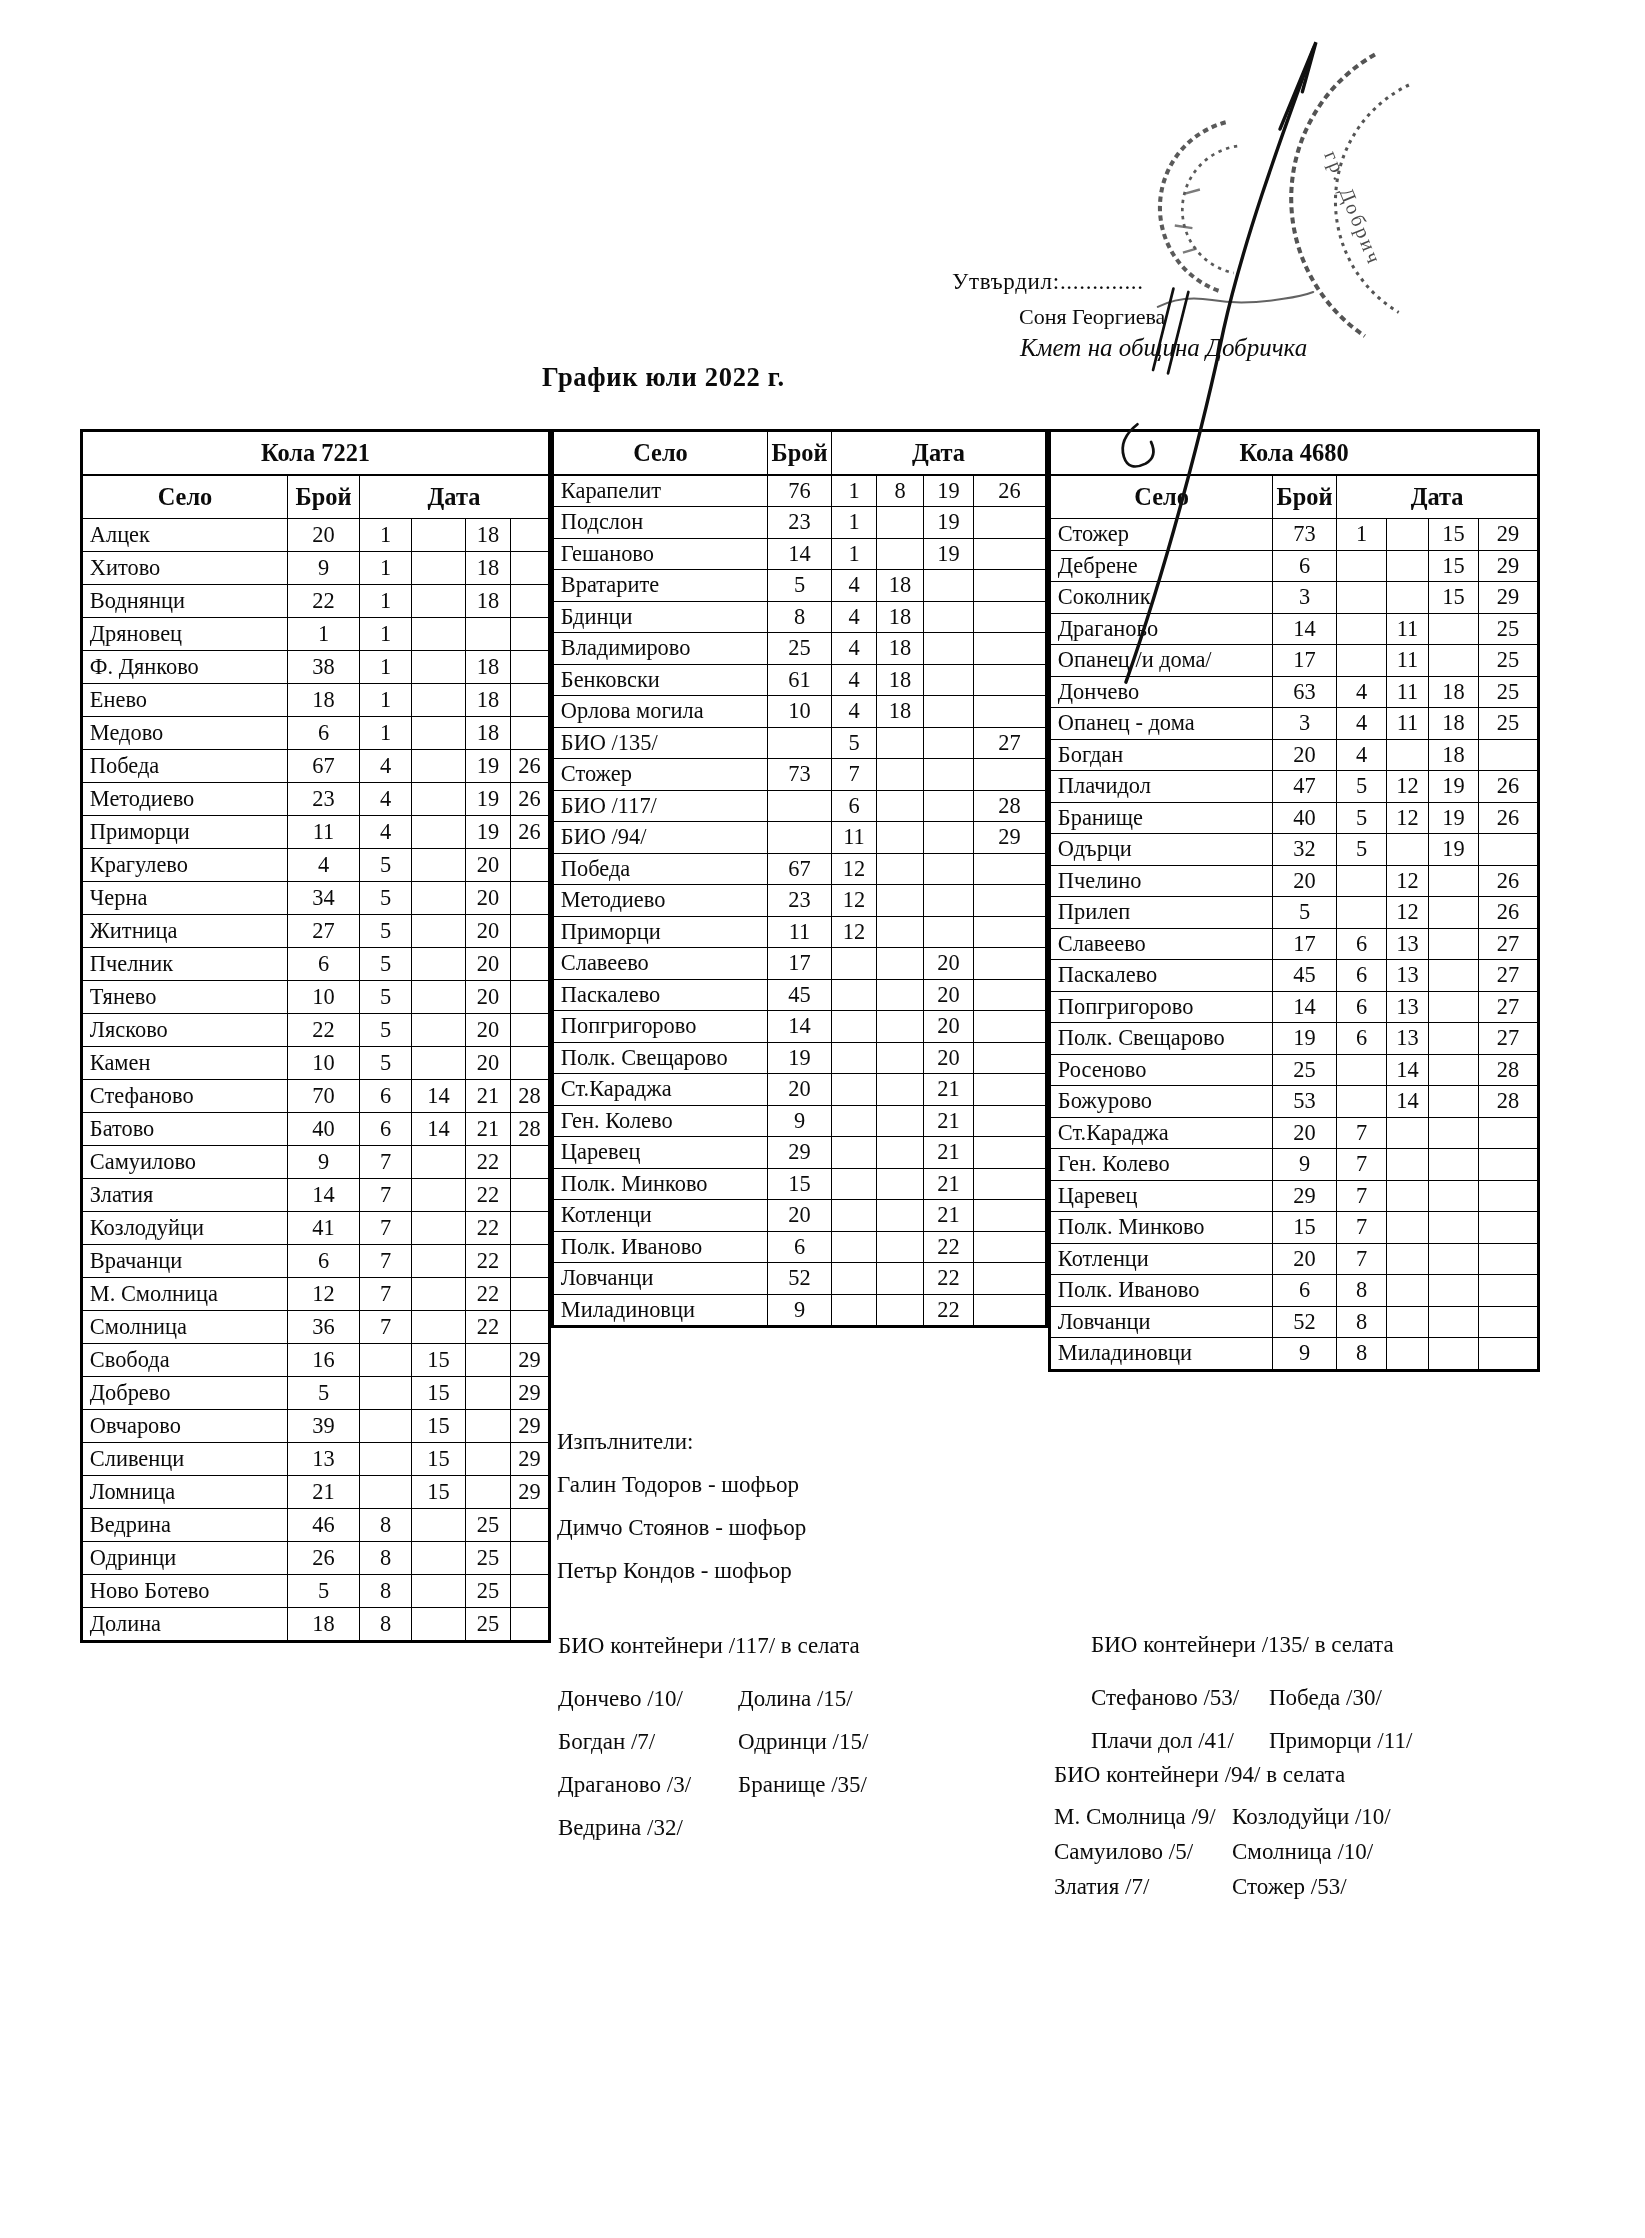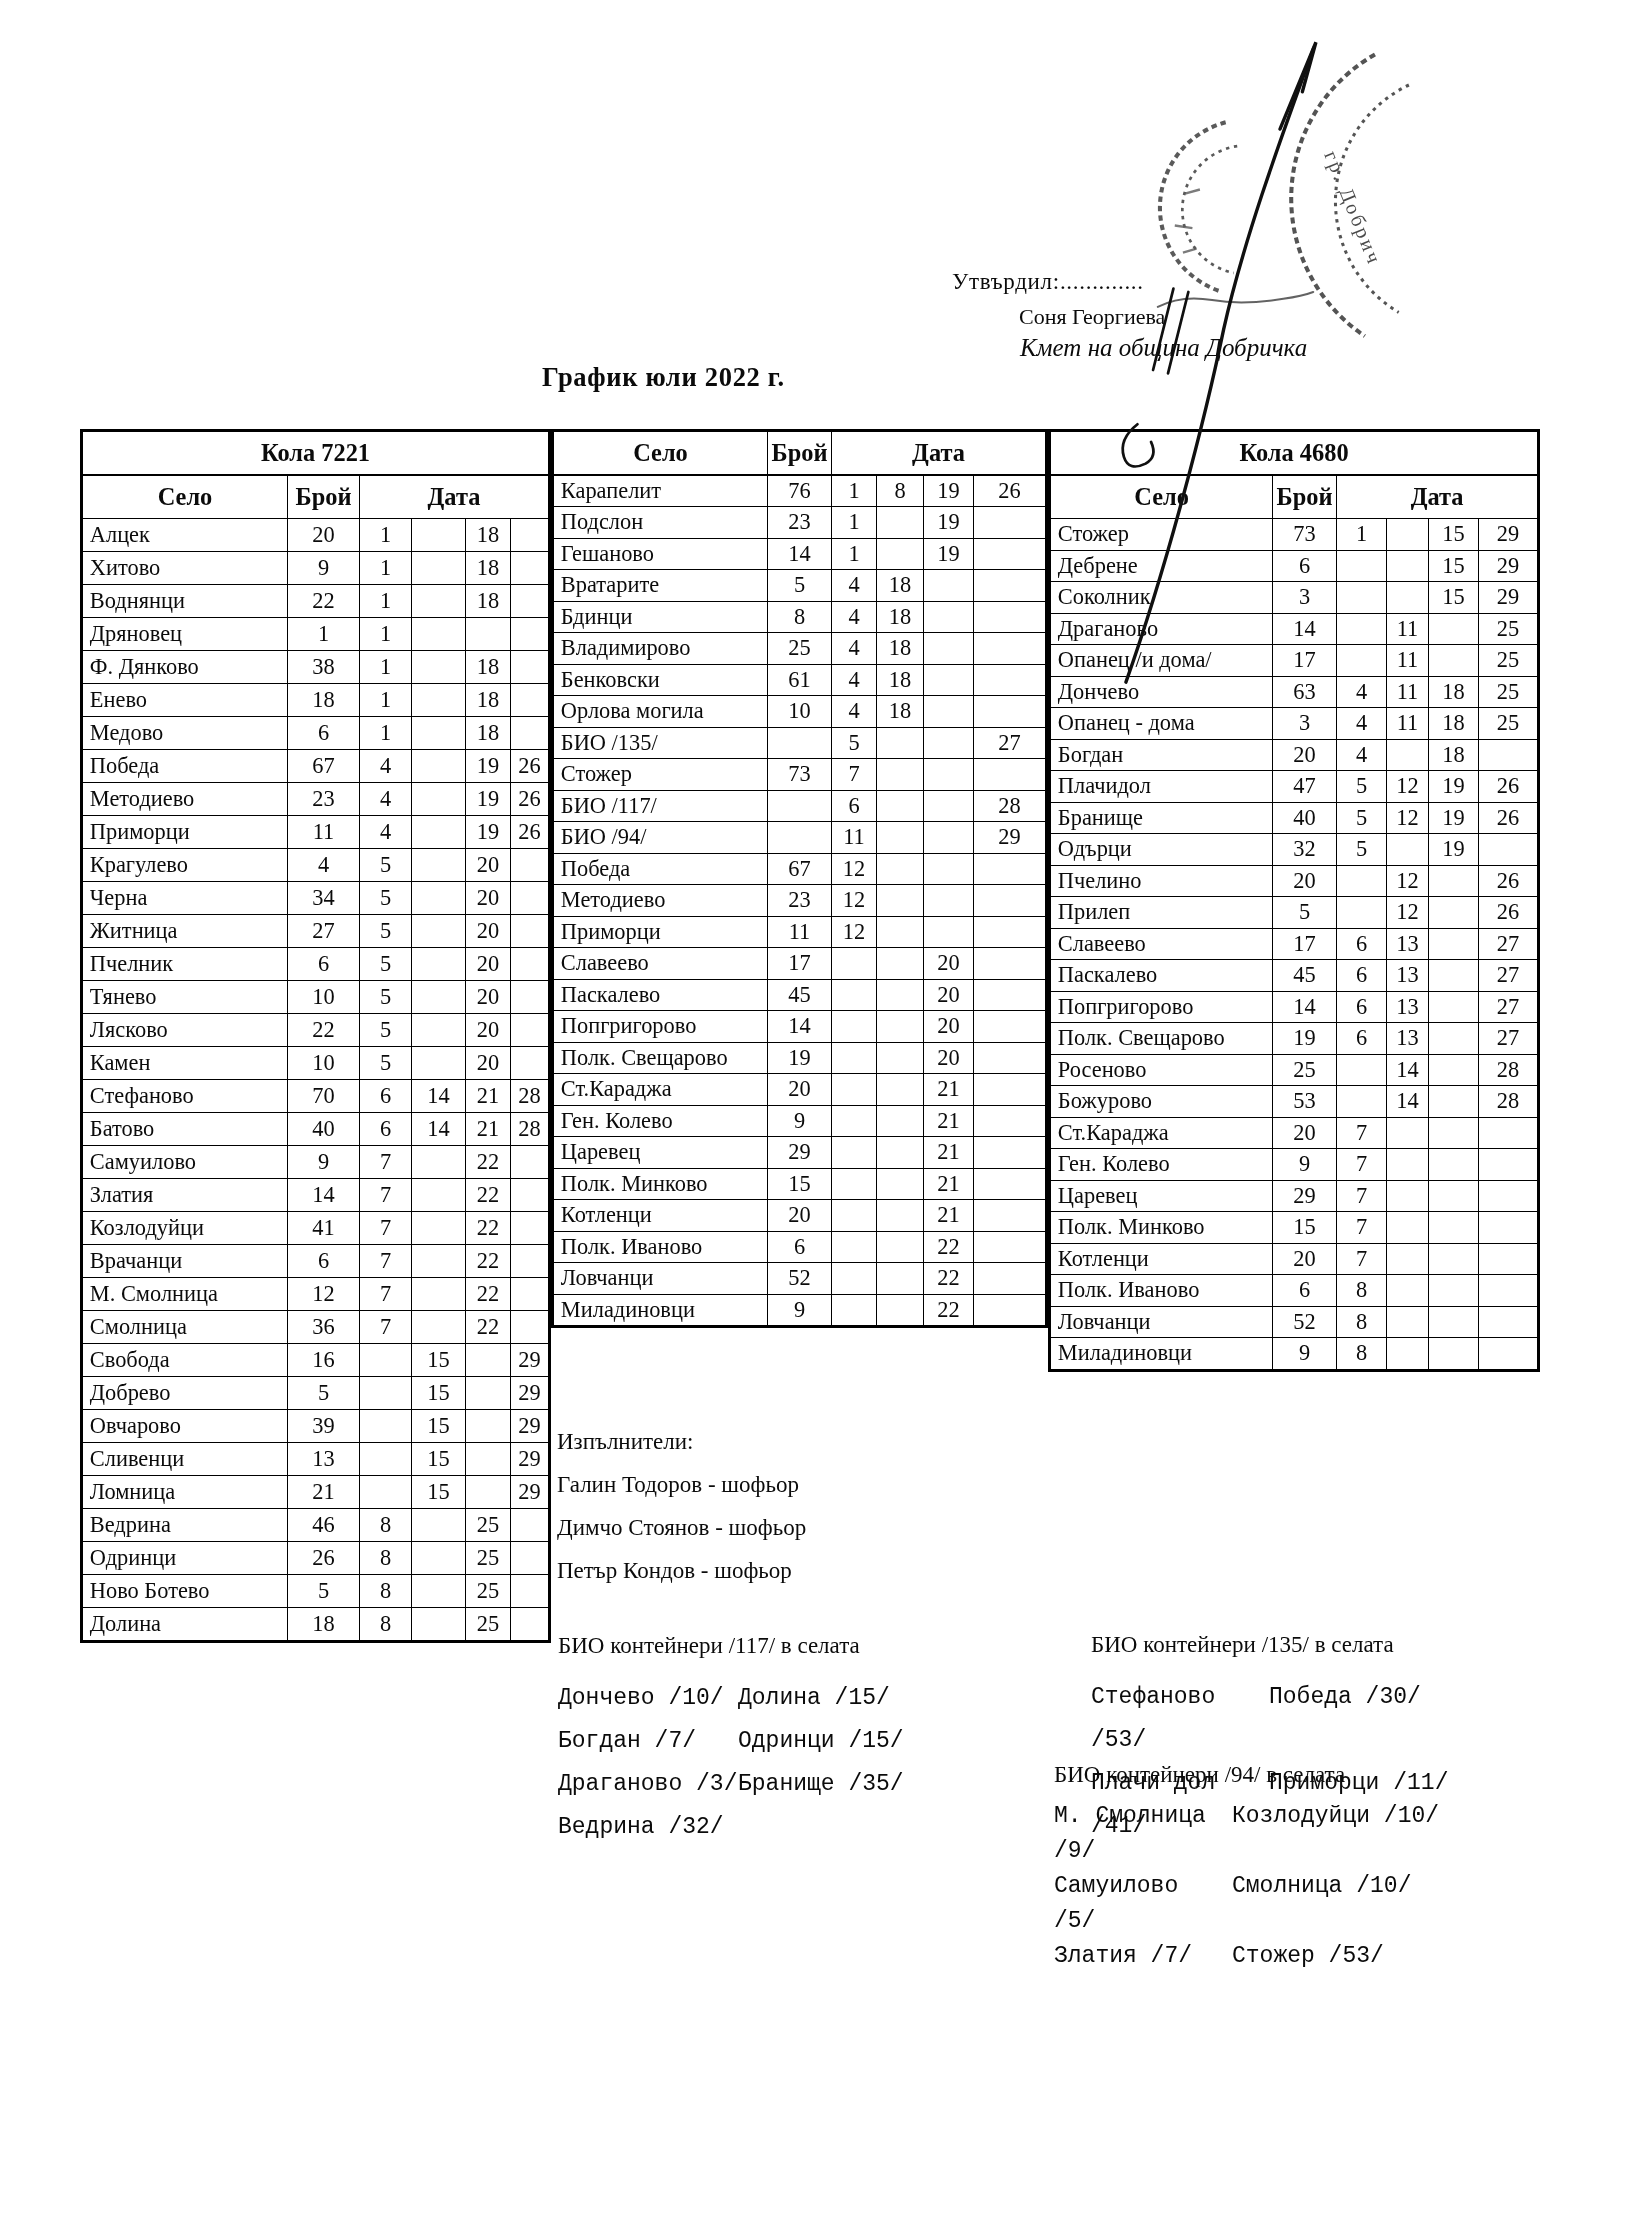--- a/index.html
+++ b/index.html
@@ -30,21 +30,21 @@
   #executors{left:557px;top:1420px;line-height:43px;}
   .bio{line-height:43px;}
   #bio-0{left:558px;top:1624px;}
   #bio-1{left:1054px;top:1623px;margin-left:37px;}
   #bio-2{left:1054px;top:1757px;line-height:35px;}
   .bio-title{font-size:23px;margin-bottom:9.5px;}
   #bio-2 .bio-title{margin-bottom:6.8px;}
   .bio-grid{display:grid;}
   #bio-0 .bio-grid{grid-template-columns:180px 217px;}
   #bio-1 .bio-grid,#bio-2 .bio-grid{grid-template-columns:178px 217px;}
-  .bio-cell{font-size:23px;font-family:Liberation Mono, monospace;}
+  .bio-cell{font-size:23px;}
   
   #marks{left:1073px;top:27px;width:380px;height:686px;pointer-events:none;}
 </style>
 </head>
 <body>
 
 <div id="page">
 
   <div class="abs" id="approval-label">Утвърдил:.............</div>
   <div class="abs" id="approver-name">Соня Георгиева</div>

